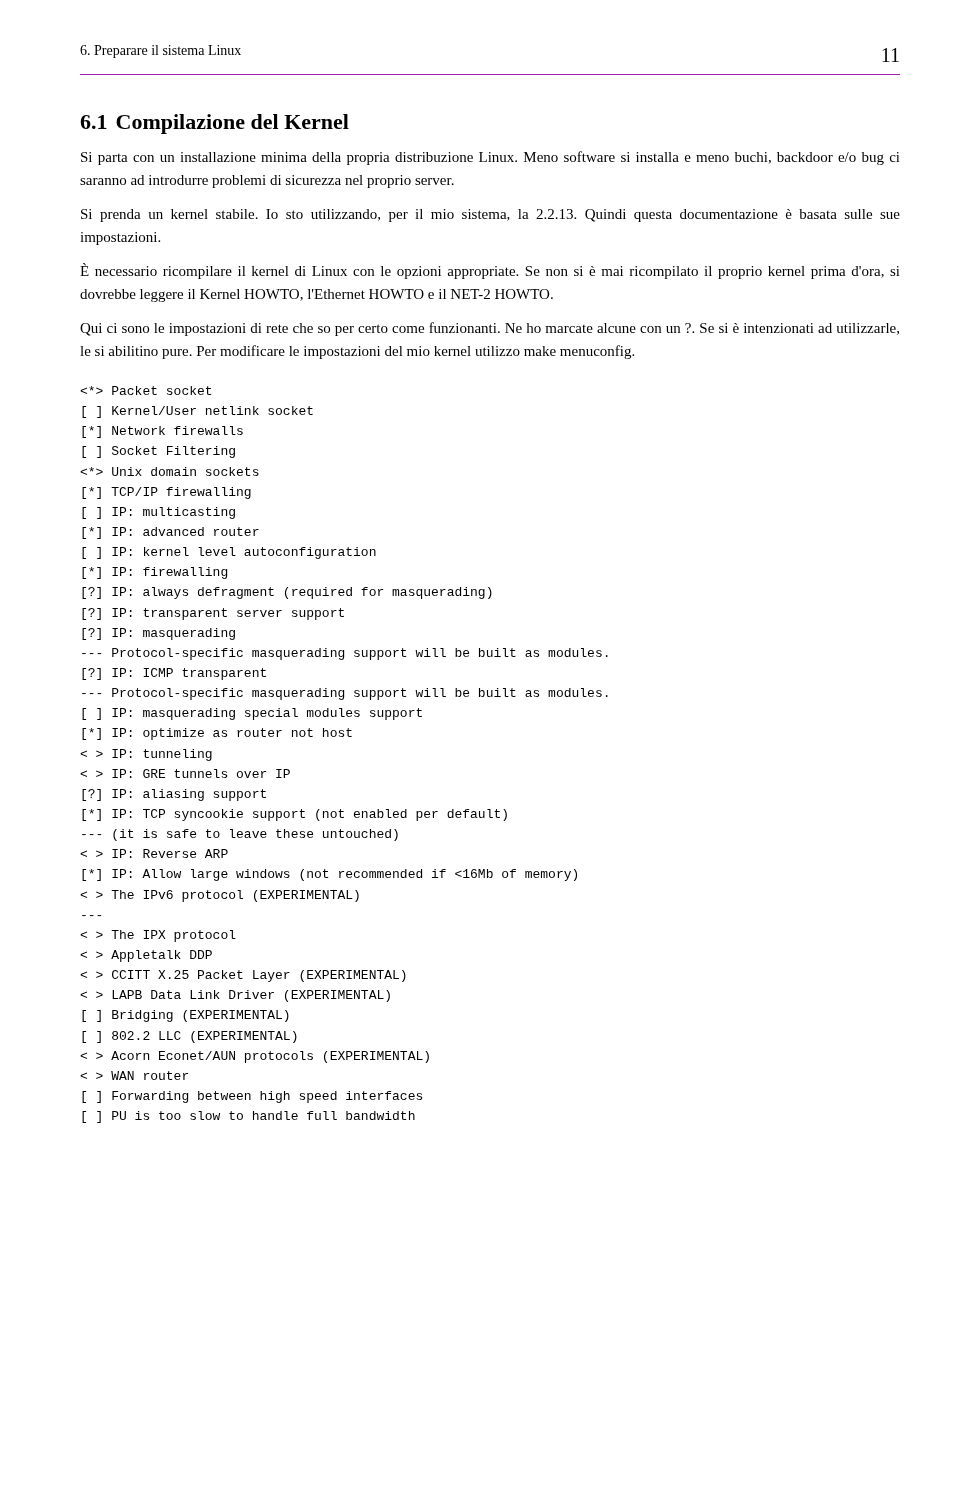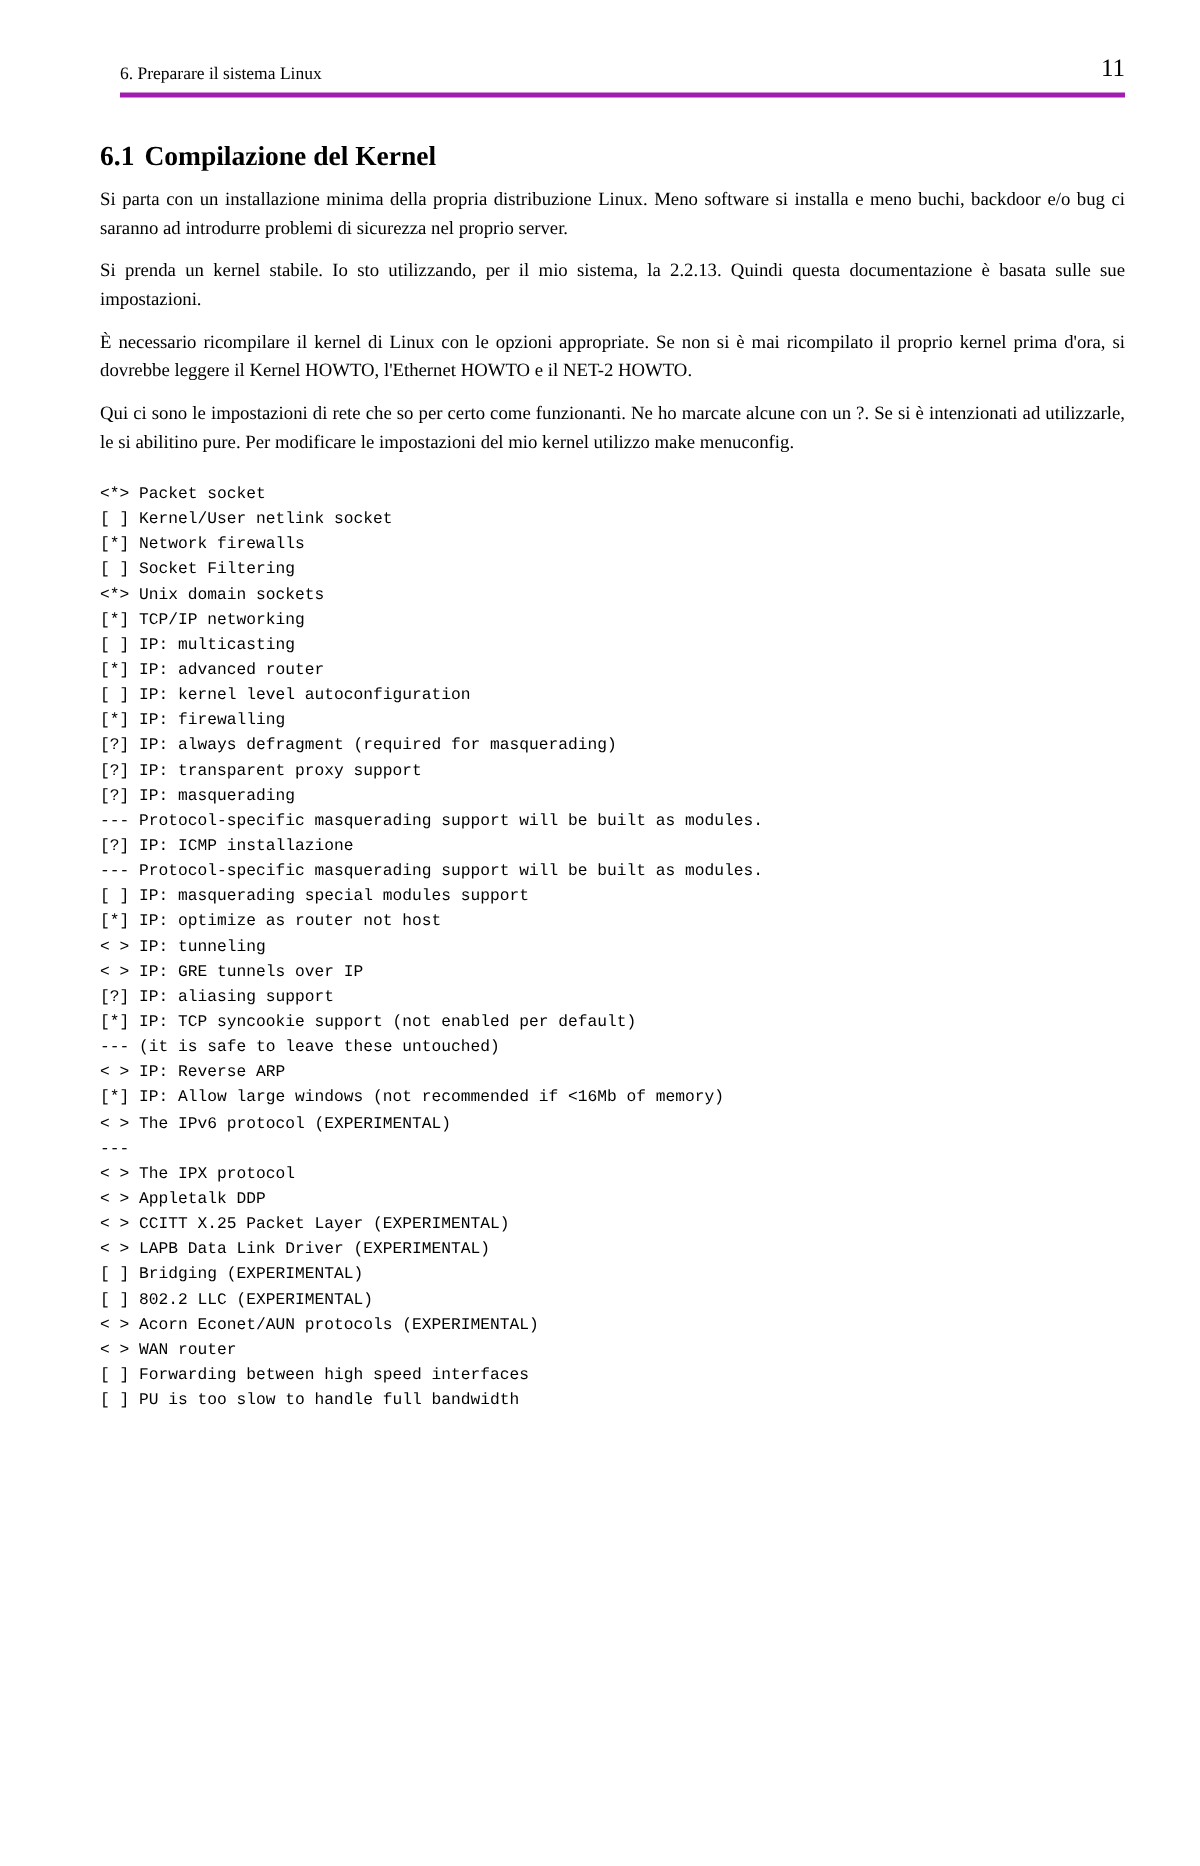--- a/index.html
+++ b/index.html
@@ -16,25 +16,24 @@
     }
     .page {
       width: 960px;
       min-height: 1493px;
       padding: 40px 60px 60px 80px;
       position: relative;
     }
     .page-header {
       display: flex;
       justify-content: space-between;
-      align-items: flex-end;
-      border-bottom: 4px solid #a21caf;
+      align-items: flex-start;
+      border-bottom: 1px solid #a21caf;
       padding-bottom: 4px;
       margin-bottom: 30px;
-      margin-left: 16px;
     }
     .header-left {
       font-size: 14px;
     }
     .header-right {
       font-size: 20px;
     }
     h1.section-title {
       font-size: 22px;
       font-weight: bold;
@@ -78,30 +77,30 @@
   <p>Si prenda un kernel stabile. Io sto utilizzando, per il mio sistema, la 2.2.13. Quindi questa documentazione è basata sulle sue impostazioni.</p>
   <p>È necessario ricompilare il kernel di Linux con le opzioni appropriate. Se non si è mai ricompilato il proprio kernel prima d'ora, si dovrebbe leggere il Kernel HOWTO, l'Ethernet HOWTO e il NET-2 HOWTO.</p>
   <p>Qui ci sono le impostazioni di rete che so per certo come funzionanti. Ne ho marcate alcune con un ?. Se si è intenzionati ad utilizzarle, le si abilitino pure. Per modificare le impostazioni del mio kernel utilizzo make menuconfig.</p>
 
   <div class="code-block" id="code-container">
   <span class="code-line">&lt;*&gt; Packet socket</span>
       <span class="code-line">[ ] Kernel/User netlink socket</span>
       <span class="code-line">[*] Network firewalls</span>
       <span class="code-line">[ ] Socket Filtering</span>
       <span class="code-line">&lt;*&gt; Unix domain sockets</span>
-      <span class="code-line">[*] TCP/IP networking</span>
+      <span class="code-line">[*] TCP/IP firewalling</span>
       <span class="code-line">[ ] IP: multicasting</span>
       <span class="code-line">[*] IP: advanced router</span>
       <span class="code-line">[ ] IP: kernel level autoconfiguration</span>
       <span class="code-line">[*] IP: firewalling</span>
       <span class="code-line">[?] IP: always defragment (required for masquerading)</span>
-      <span class="code-line">[?] IP: transparent proxy support</span>
+      <span class="code-line">[?] IP: transparent server support</span>
       <span class="code-line">[?] IP: masquerading</span>
       <span class="code-line">--- Protocol-specific masquerading support will be built as modules.</span>
-      <span class="code-line">[?] IP: ICMP installazione</span>
+      <span class="code-line">[?] IP: ICMP transparent</span>
       <span class="code-line">--- Protocol-specific masquerading support will be built as modules.</span>
       <span class="code-line">[ ] IP: masquerading special modules support</span>
       <span class="code-line">[*] IP: optimize as router not host</span>
       <span class="code-line">&lt; &gt; IP: tunneling</span>
       <span class="code-line">&lt; &gt; IP: GRE tunnels over IP</span>
       <span class="code-line">[?] IP: aliasing support</span>
       <span class="code-line">[*] IP: TCP syncookie support (not enabled per default)</span>
       <span class="code-line">--- (it is safe to leave these untouched)</span>
       <span class="code-line">&lt; &gt; IP: Reverse ARP</span>
       <span class="code-line">[*] IP: Allow large windows (not recommended if &lt;16Mb of memory)</span>

